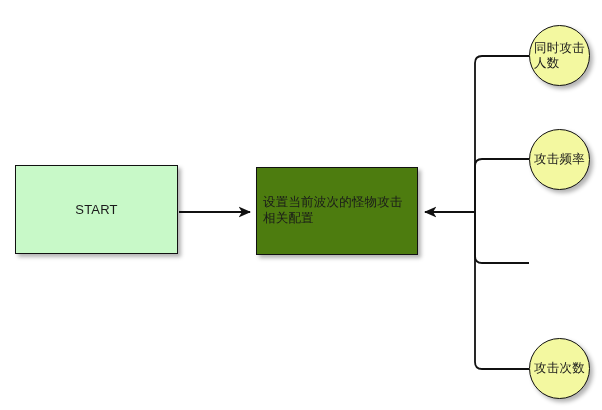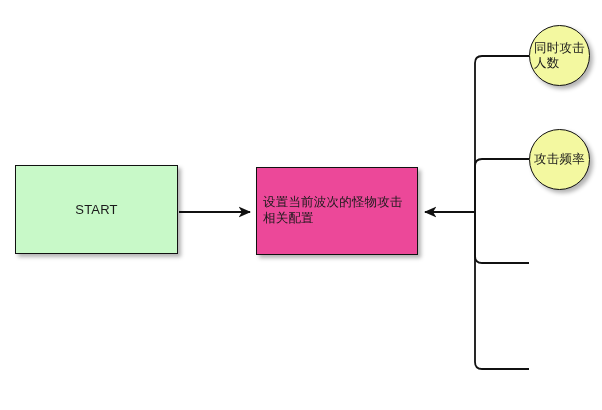--- a/index.html
+++ b/index.html
@@ -51,21 +51,21 @@
   }
   #start-node .node-label {
     font-size: 13px;
   }
 
   #process-node {
     left: 256px;
     top: 167px;
     width: 162px;
     height: 88px;
-    background: #ec4899;
+    background: #4d7c0f;
   }
   #process-node .node-label {
     font-size: 12.5px;
     line-height: 1.25;
   }
 
   
   .ellipse-node {
     position: absolute;
     box-sizing: border-box;
@@ -138,14 +138,17 @@
   <div id="ellipse-0" class="ellipse-node">
     <div class="node-label">同时攻击
 人数</div>
   </div>
 
   <div id="ellipse-1" class="ellipse-node">
     <div class="node-label">攻击频率</div>
   </div>
 
 
+  <div id="ellipse-3" class="ellipse-node">
+    <div class="node-label">攻击次数</div>
+  </div>
 
 </div>
 
 </body></html>

